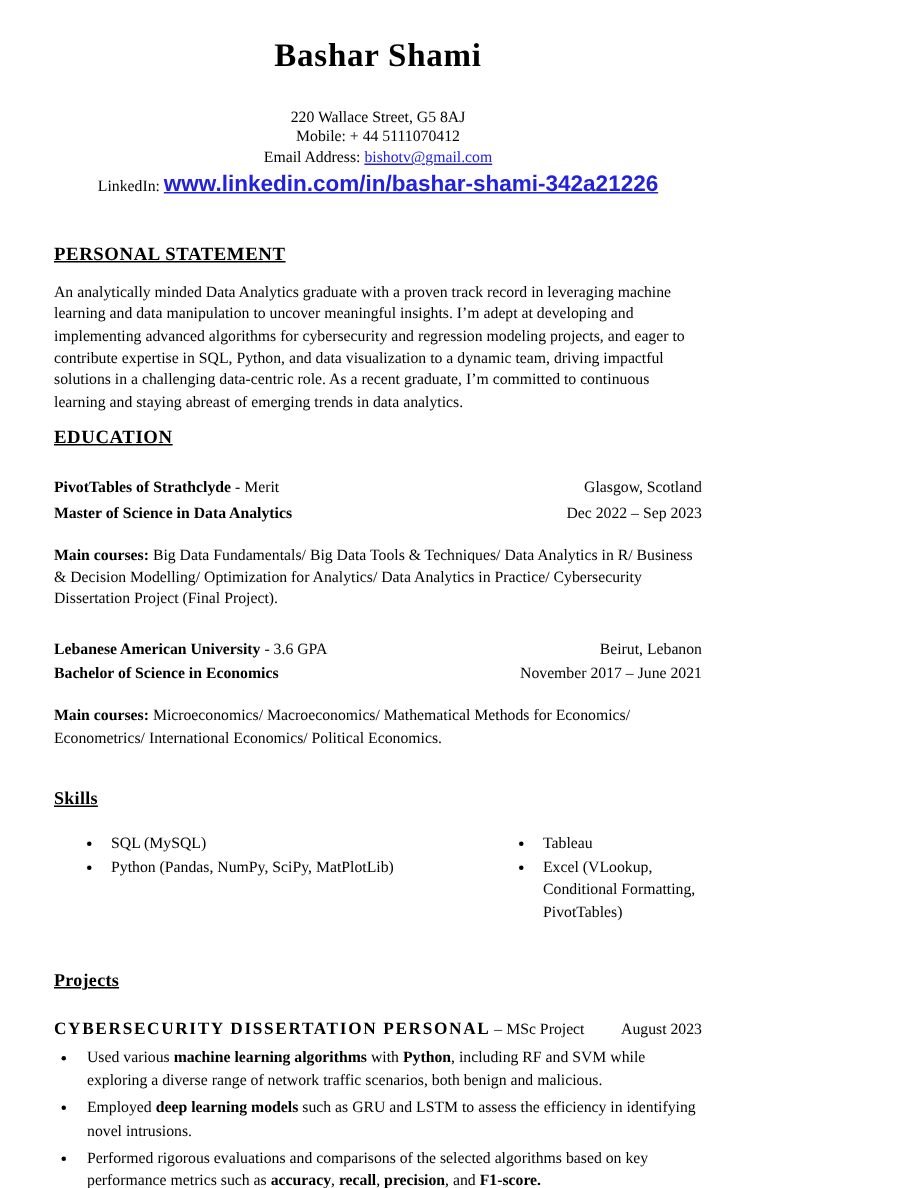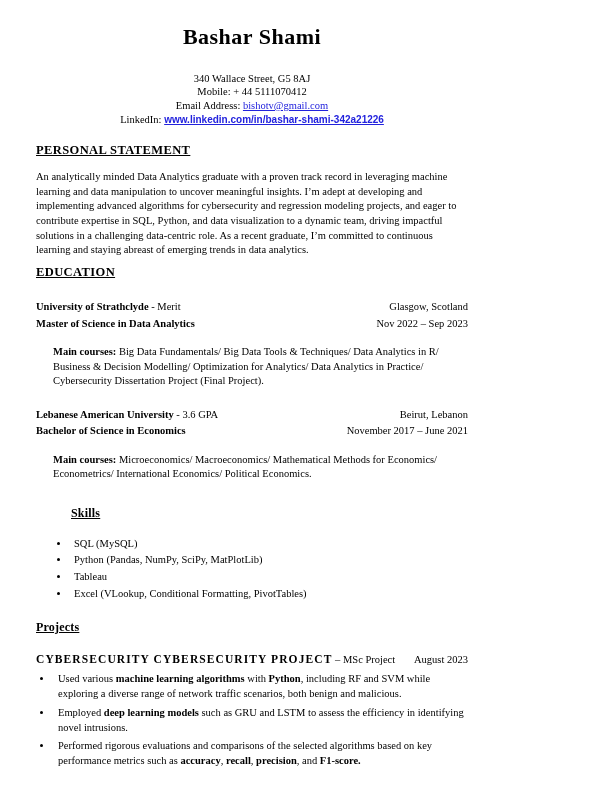--- a/index.html
+++ b/index.html
@@ -19,36 +19,36 @@
     font-weight: bold;
     letter-spacing: 0.5px;
   }
   .contact {
     margin-top: 19px;
     text-align: center;
     font-size: 10.5px;
     line-height: 1.3;
   }
   .contact a { color: #2222DD; text-decoration: underline; cursor: pointer; }
-  .linkedin-url { font-family: "Liberation Sans", sans-serif; font-size: 10px; font-weight: bold; }
+  .linkedin-url { font-family: "Liberation Sans", sans-serif; font-size: 15px; font-weight: bold; }
   .sec-heading {
     font-weight: bold;
     text-decoration: underline;
     font-size: 12.5px;
     letter-spacing: 0.4px;
   }
   .sec-heading.small { font-size: 12px; letter-spacing: 0.2px; }
-  .mt-ps   { margin-top: 16px; }
+  .mt-ps   { margin-top: 29px; }
   .mt-body { margin-top: 10px; }
   .mt-edu  { margin-top: 6px; }
   .mt-entry{ margin-top: 18px; }
-  .mt-courses { margin-top: 13px; margin-left: 17px; }
-  .mt-skills { margin-top: 23px; margin-left: 35px; }
-  .mt-lists  { margin-top: 15px; flex-direction: column; }
-  .mt-projects { margin-top: 15px; }
+  .mt-courses { margin-top: 13px; }
+  .mt-skills { margin-top: 23px; }
+  .mt-lists  { margin-top: 15px; }
+  .mt-projects { margin-top: 27px; }
   .mt-proj-head { margin-top: 16px; }
   .row {
     display: flex;
     justify-content: space-between;
     align-items: baseline;
     line-height: 1.55;
   }
   .row .left  { text-align: left; }
   .row .right { text-align: right; white-space: nowrap; }
   .b { font-weight: bold; }
@@ -62,39 +62,39 @@
   ul.proj-list li { padding-left: 5px; margin-bottom: 3px; line-height: 1.45; }
 </style>
 </head>
 <body>
 
 <div class="page">
 
   <div class="name">Bashar Shami</div>
 
   <div class="contact">
-    <div>340 Wallace Street, G5 8AJ</div>
+    <div>220 Wallace Street, G5 8AJ</div>
     <div>Mobile: + 44 5111070412</div>
     <div><span>Email Address: </span><a>bishotv@gmail.com</a></div>
     <div><span>LinkedIn: </span><a class="linkedin-url">www.linkedin.com/in/bashar-shami-342a21226</a></div>
   </div>
 
   <div class="sec-heading mt-ps">PERSONAL STATEMENT</div>
   <p class="mt-body">An analytically minded Data Analytics graduate with a proven track record in leveraging machine learning and data manipulation to uncover meaningful insights. I’m adept at developing and implementing advanced algorithms for cybersecurity and regression modeling projects, and eager to contribute expertise in SQL, Python, and data visualization to a dynamic team, driving impactful solutions in a challenging data-centric role. As a recent graduate, I’m committed to continuous learning and staying abreast of emerging trends in data analytics.</p>
 
   <div class="sec-heading mt-edu">EDUCATION</div>
 
   <div class="mt-entry">
     <div class="row">
-      <span class="left"><span class="b">University of Strathclyde</span><span> - Merit</span></span>
+      <span class="left"><span class="b">PivotTables of Strathclyde</span><span> - Merit</span></span>
       <span class="right">Glasgow, Scotland</span>
     </div>
     <div class="row">
       <span class="left b">Master of Science in Data Analytics</span>
-      <span class="right">Nov 2022 – Sep 2023</span>
+      <span class="right">Dec 2022 – Sep 2023</span>
     </div>
     <p class="mt-courses"><span class="b">Main courses:</span><span> Big Data Fundamentals/ Big Data Tools &amp; Techniques/ Data Analytics in R/ Business &amp; Decision Modelling/ Optimization for Analytics/ Data Analytics in Practice/ Cybersecurity Dissertation Project (Final Project).</span></p>
   </div>
 
   <div class="mt-entry">
     <div class="row">
       <span class="left"><span class="b">Lebanese American University</span><span> - 3.6 GPA</span></span>
       <span class="right">Beirut, Lebanon</span>
     </div>
     <div class="row">
@@ -116,21 +116,21 @@
       <ul class="skill-list">
         <li>Tableau</li>
         <li>Excel (VLookup, Conditional Formatting, PivotTables)</li>
       </ul>
     </div>
   </div>
 
   <div class="sec-heading small mt-projects">Projects</div>
 
   <div class="row mt-proj-head">
-    <span class="left"><span class="proj-title">CYBERSECURITY CYBERSECURITY PROJECT</span><span> – MSc Project</span></span>
+    <span class="left"><span class="proj-title">CYBERSECURITY DISSERTATION PERSONAL</span><span> – MSc Project</span></span>
     <span class="right">August 2023</span>
   </div>
 
   <ul class="proj-list">
     <li><span>Used various </span><span style="font-weight: bold;">machine learning algorithms</span><span> with </span><span style="font-weight: bold; text-align: right;">Python</span><span>, including RF and SVM while exploring a diverse range of network traffic scenarios, both benign and malicious.</span></li>
     <li><span>Employed </span><span style="font-weight: bold;">deep learning models</span><span> such as GRU and LSTM to assess the efficiency in identifying novel intrusions.</span></li>
     <li><span>Performed rigorous evaluations and comparisons of the selected algorithms based on key performance metrics such as </span><span style="font-weight: bold;">accuracy</span><span>, </span><span style="font-weight: bold;">recall</span><span>, </span><span style="font-weight: bold;">precision</span><span>, and </span><span style="font-weight: bold;">F1-score.</span></li>
   </ul>
 
 </div>

